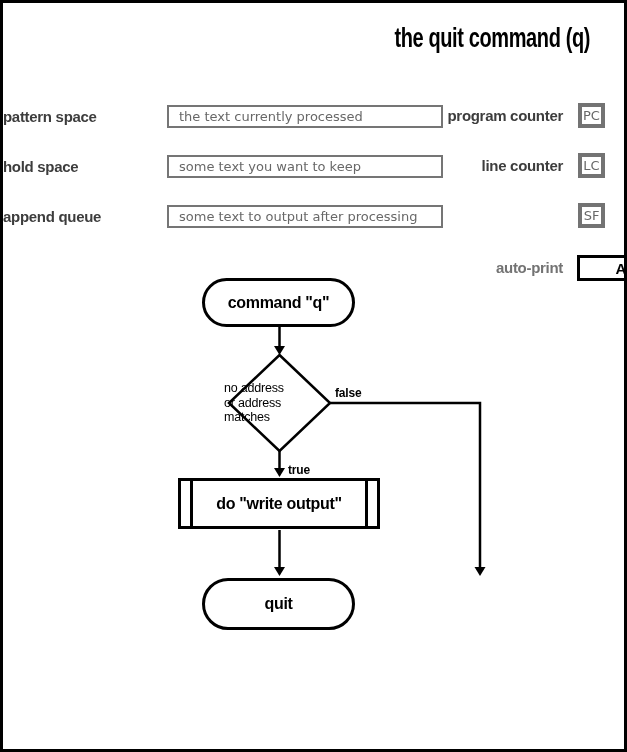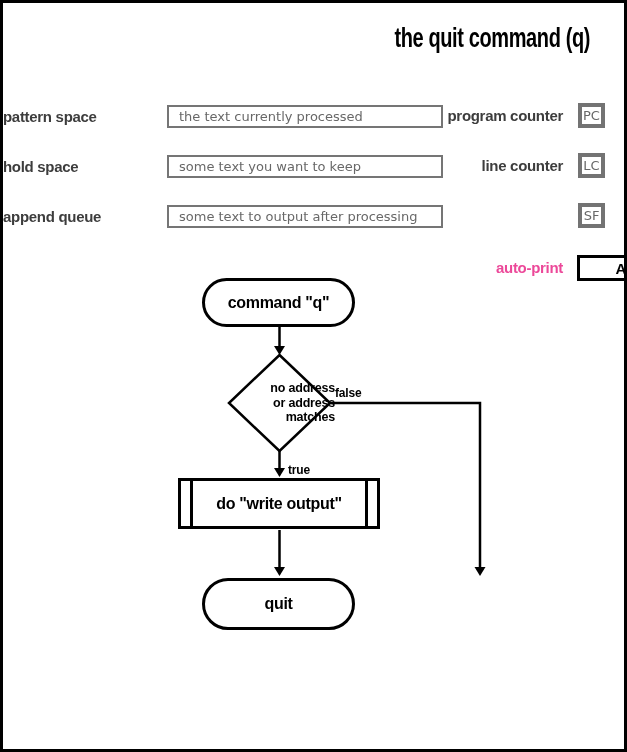--- a/index.html
+++ b/index.html
@@ -84,21 +84,21 @@
     box-sizing: border-box;
     border: 4px solid #737373;
     background: #ffffff;
     font-family: "DejaVu Sans", sans-serif;
     font-size: 13px;
     color: #686868;
     display: flex;
     align-items: center;
     justify-content: center;
   }
-  .flag-label.emph { color: #ec4899; }
+  .flag-label.emph { color: #737373; }
   .flag-box.emph {
     border: 3px solid #000000;
     color: #000000;
     font-family: "Liberation Sans", sans-serif;
     font-weight: bold;
     font-size: 15px;
     left: 574px;
     width: 29px;
     height: 26px;
     padding-left: 46px;
@@ -141,23 +141,23 @@
     top: 0; bottom: 0;
     width: 3px;
     background: #000000;
   }
   .process .bar.left  { left: 9px; }
   .process .bar.right { right: 9px; }
   .decision-text {
     position: absolute;
     left: 221px; top: 378px;
     width: 111px;
-    text-align: right;
+    text-align: left;
     font-size: 12.5px;
-    font-weight: bold;
+    font-weight: normal;
     color: #000000;
     line-height: 14.5px;
     letter-spacing: -0.2px;
   }
   .decision-text span { display: block; }
   .branch-label {
     position: absolute;
     font-size: 12px;
     font-weight: bold;
     color: #000000;

